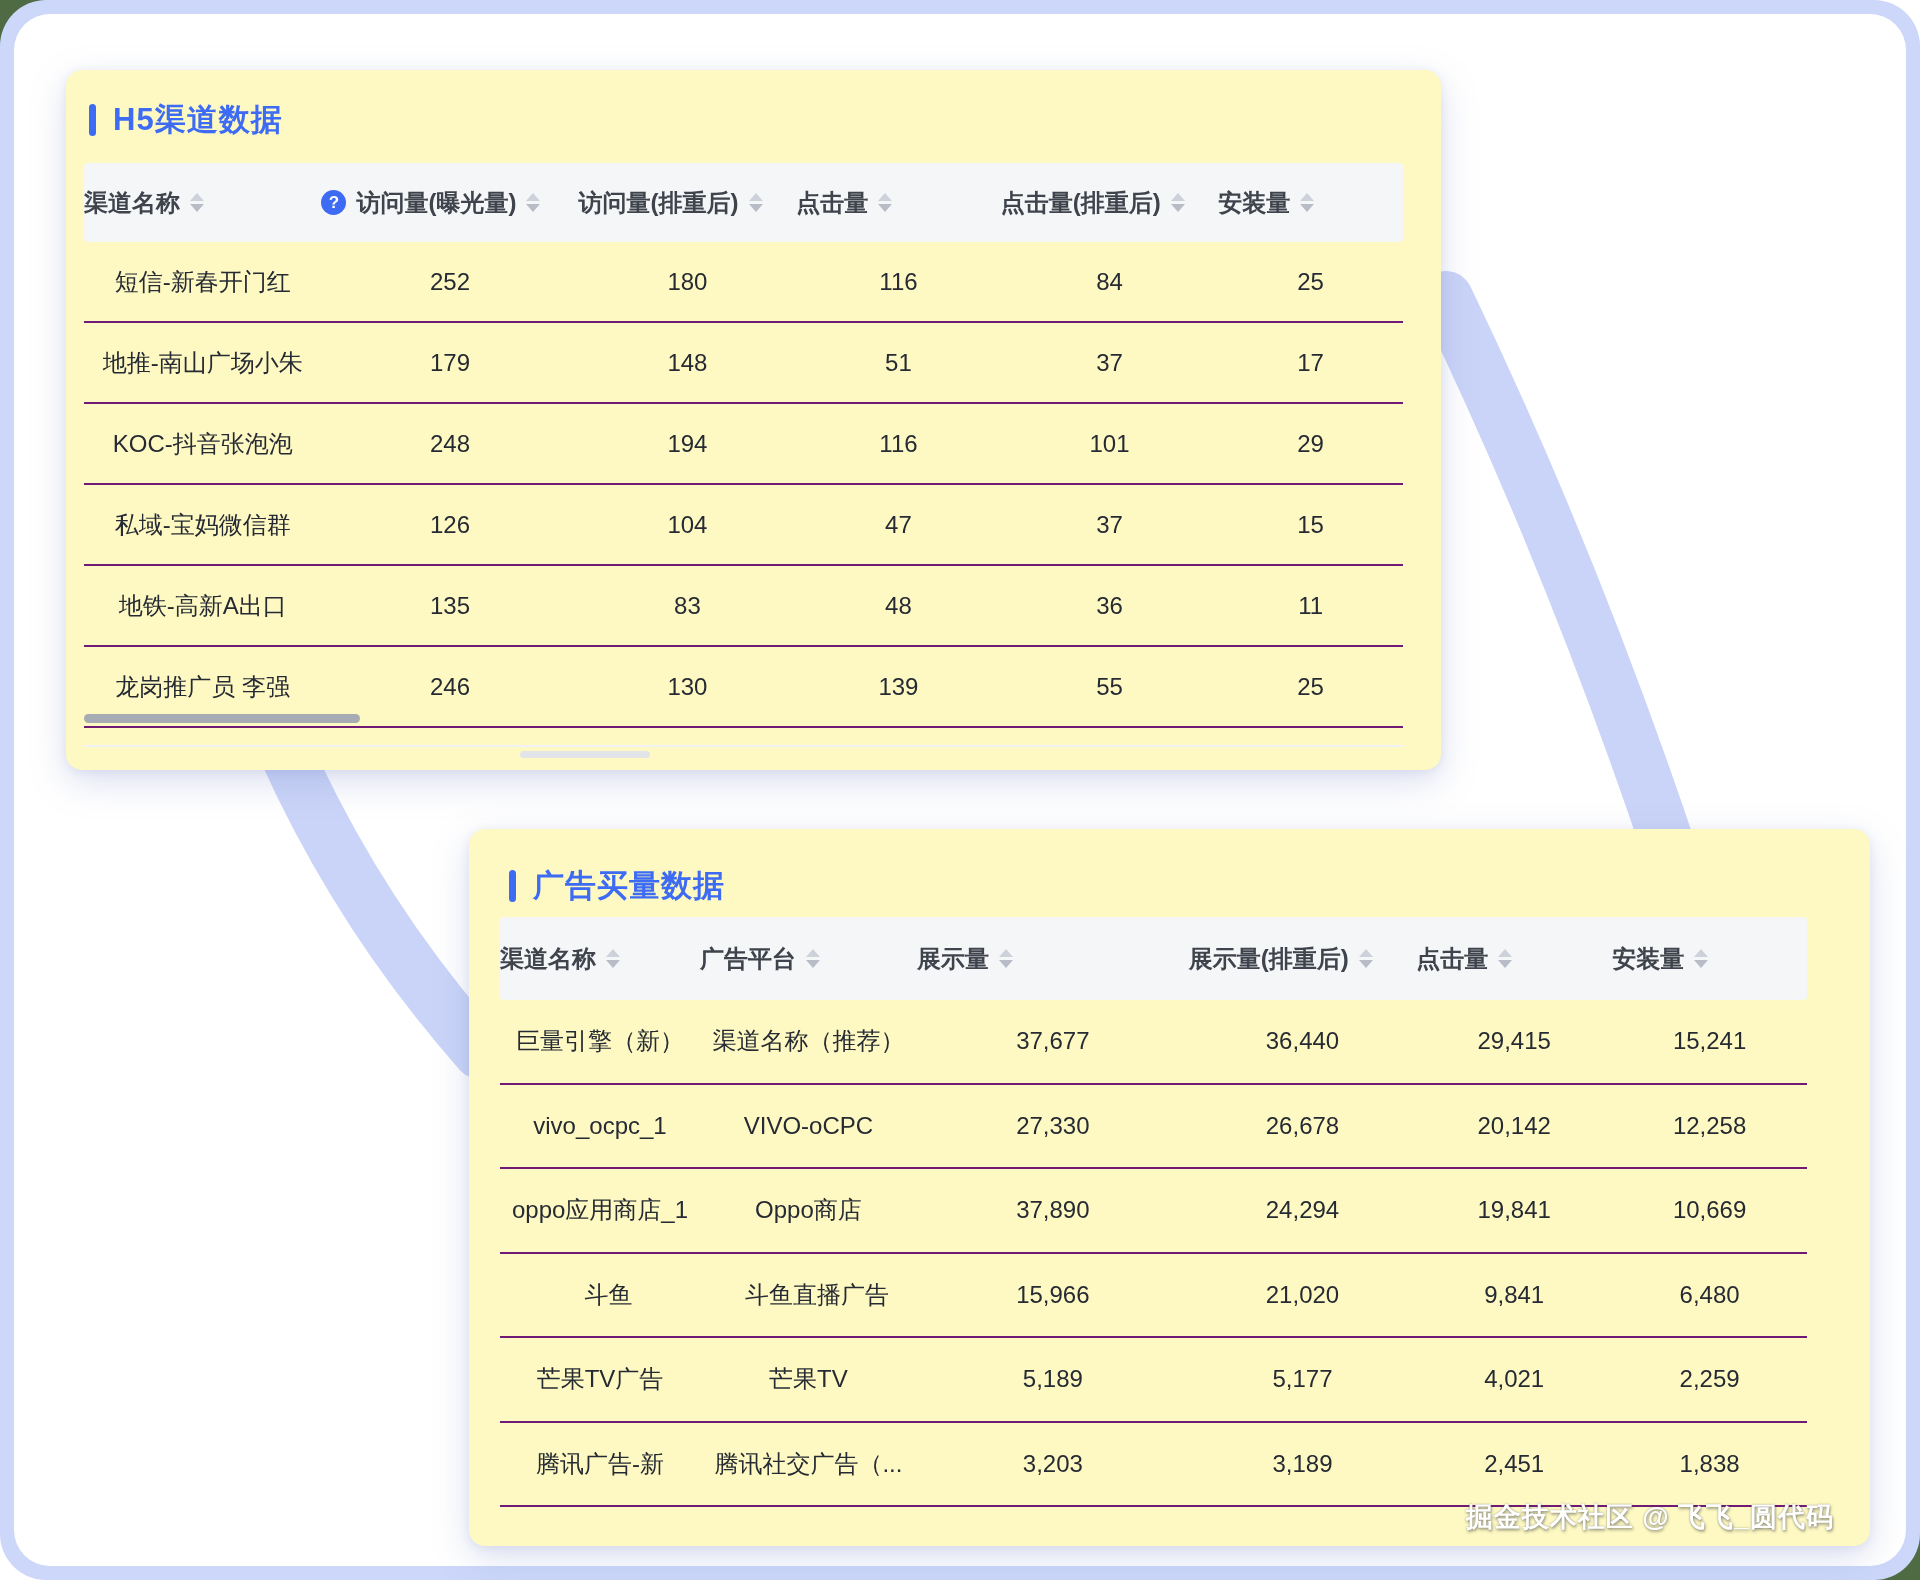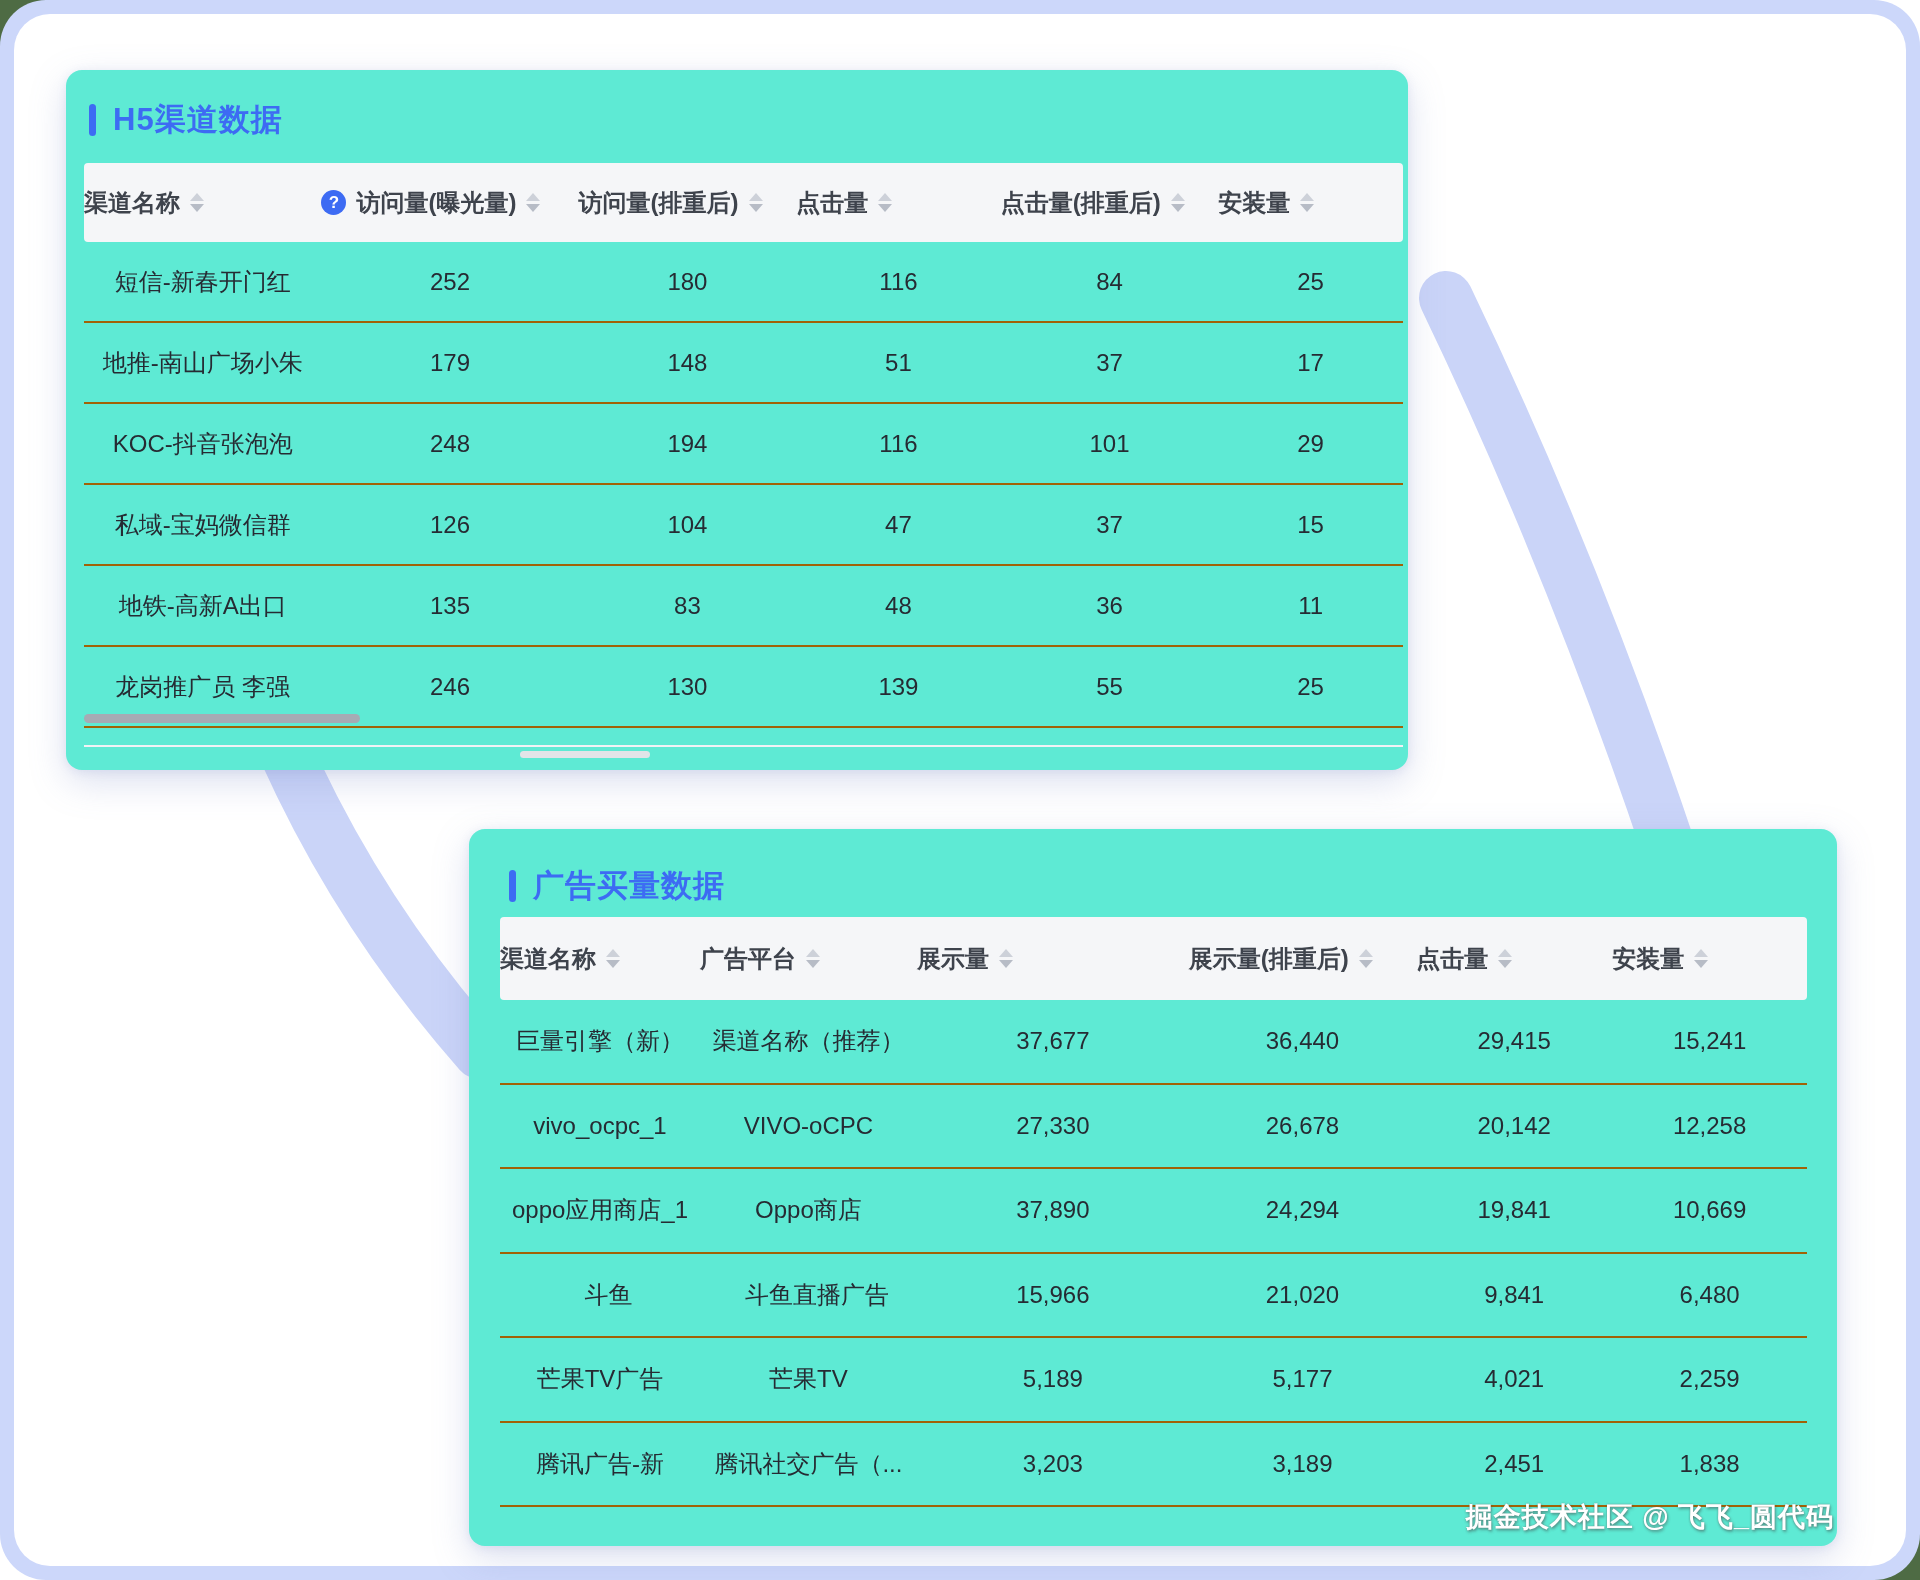--- a/index.html
+++ b/index.html
@@ -5,38 +5,38 @@
   :root{ --accent:#3D6BF3; }
   html,body{margin:0;padding:0;}
   #stage{position:relative;width:1920px;height:1580px;overflow:hidden;background:#fff;
          font-family:"Liberation Sans","DejaVu Sans",sans-serif;}
   .green-corner{position:absolute;background:#4e6b44;z-index:0;}
   .green-tl{left:0;top:0;width:64px;height:64px;}
   .green-br{right:0;bottom:0;width:74px;height:74px;}
   .frame{position:absolute;inset:0;background:#ccd7fa;border-radius:46px;z-index:1;}
   .inner{position:absolute;inset:14px;background:#fff;border-radius:36px;z-index:2;}
   .ring{position:absolute;left:0;top:0;z-index:3;}
-  .card{position:absolute;background:#5eead4;border-radius:16px;z-index:4;
-        box-shadow:0 12px 36px rgba(118,136,196,.26),0 2px 10px rgba(118,136,196,.15);}
+  .card{position:absolute;background:#fef9c3;border-radius:16px;z-index:4;
+        box-shadow:0 12px 36px rgba(118,136,196,.26),0 2px 10px rgba(118,136,196,.15);padding-left:33px;}
   .card1{left:66px;top:70px;width:1342px;height:700px;}
   .card2{left:469px;top:829px;width:1368px;height:717px;}
   .card-title{position:absolute;display:flex;align-items:center;gap:17px;}
   .card1 .card-title{left:23px;top:30px;height:40px;}
   .card2 .card-title{left:40px;top:37px;height:40px;}
   .title-bar{width:7px;height:32px;border-radius:4px;background:var(--accent);}
   .card-title h2{margin:0;font-size:31px;font-weight:700;color:var(--accent);letter-spacing:1px;}
   .table{position:absolute;}
   .card1 .table{left:18px;top:93px;width:1319px;}
   .card2 .table{left:31px;top:88px;width:1307px;}
   .thead{display:flex;background:#f5f6f8;border-radius:4px;}
   .t1 .thead{height:79px;}
   .t2 .thead{height:83px;}
   .th{display:flex;align-items:center;justify-content:flex-start;
       font-size:24px;font-weight:700;color:#3e434c;cursor:pointer;}
-  .trow{display:flex;border-bottom:2px solid #a16207;}
+  .trow{display:flex;border-bottom:2px solid #701a75;}
   .t1 .trow{height:79px;}
   .t2 .trow{height:82.5px;}
   .td{display:flex;align-items:center;justify-content:center;
       font-size:24px;font-weight:500;color:#262b33;}
   .sort{display:inline-flex;flex-direction:column;gap:3px;margin-left:10px;}
   .sort i{display:block;width:0;height:0;border-left:7px solid transparent;border-right:7px solid transparent;}
   .sort .up{border-bottom:8px solid #cdd1d9;}
   .sort .down{border-top:8px solid #b7bcc6;}
   .help{width:25px;height:25px;border-radius:50%;background:var(--accent);color:#fff;
         font-size:17px;font-weight:700;display:flex;align-items:center;justify-content:center;

